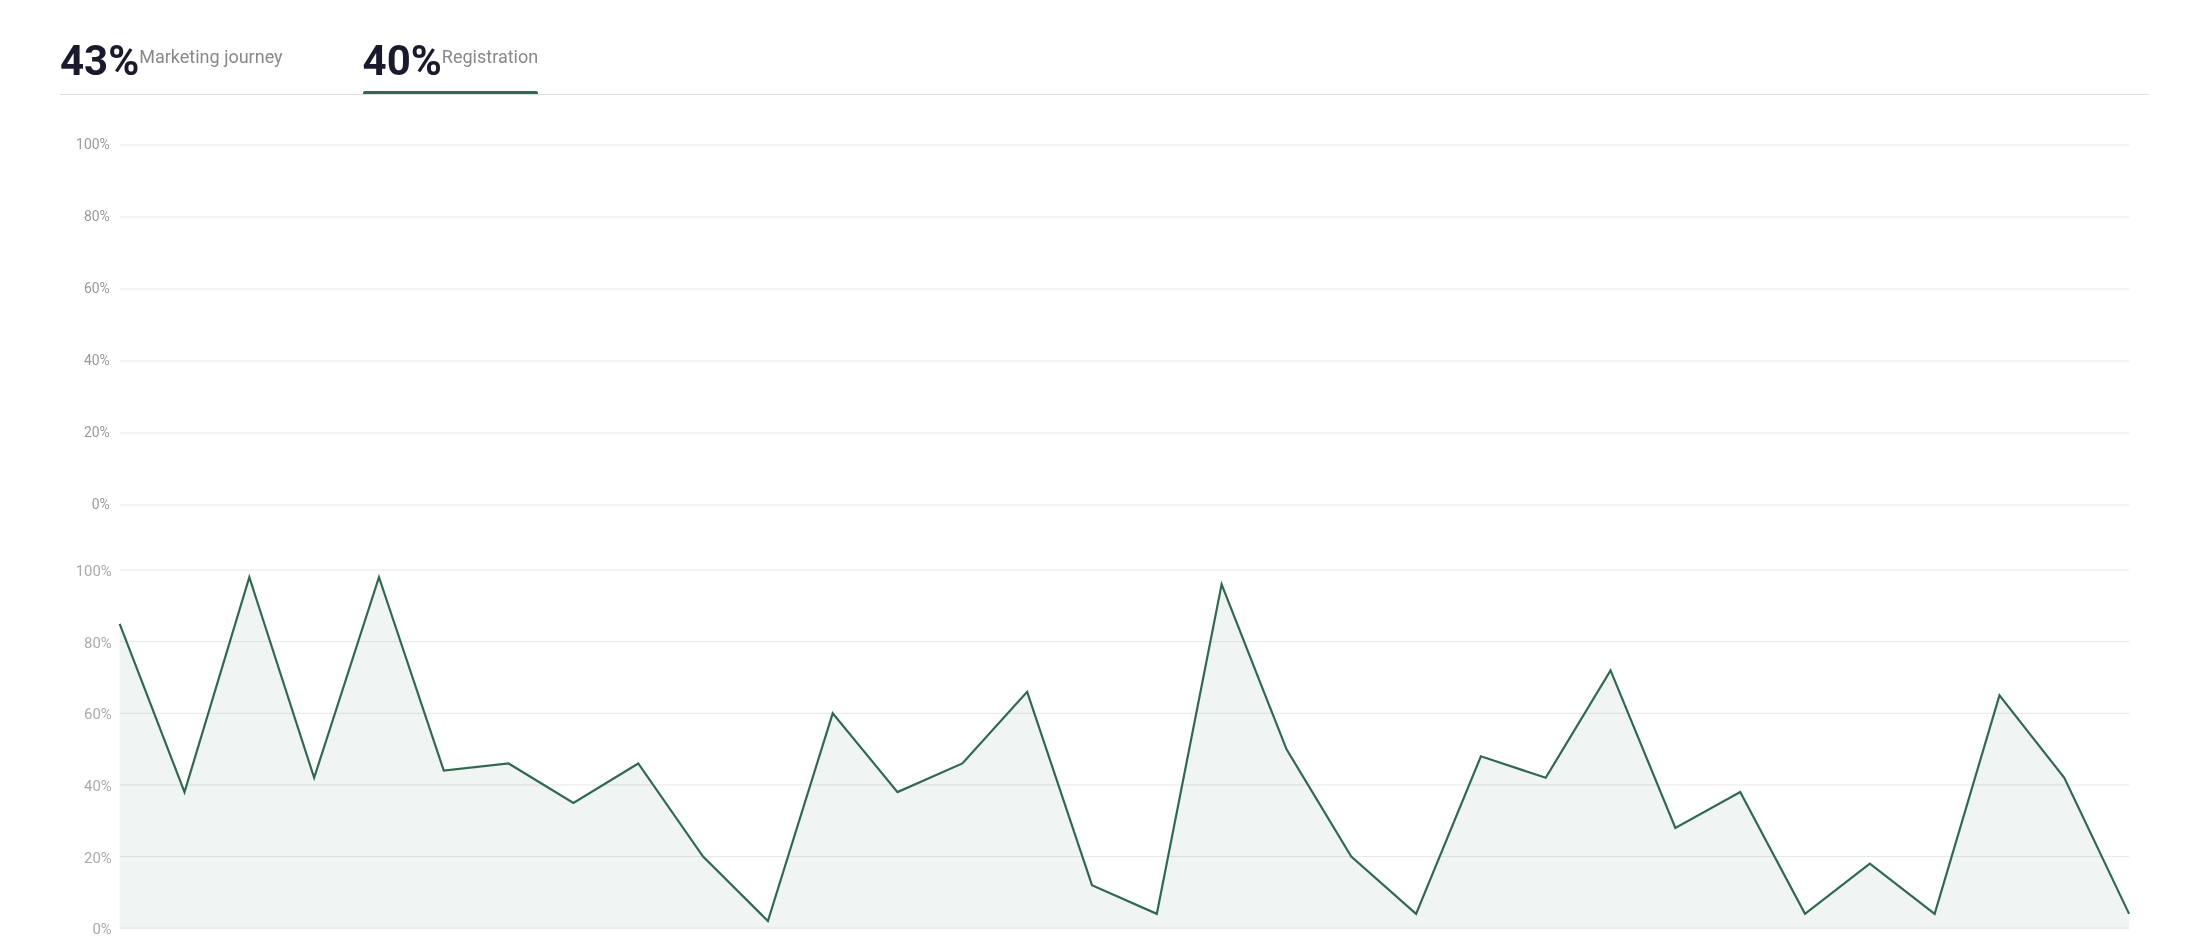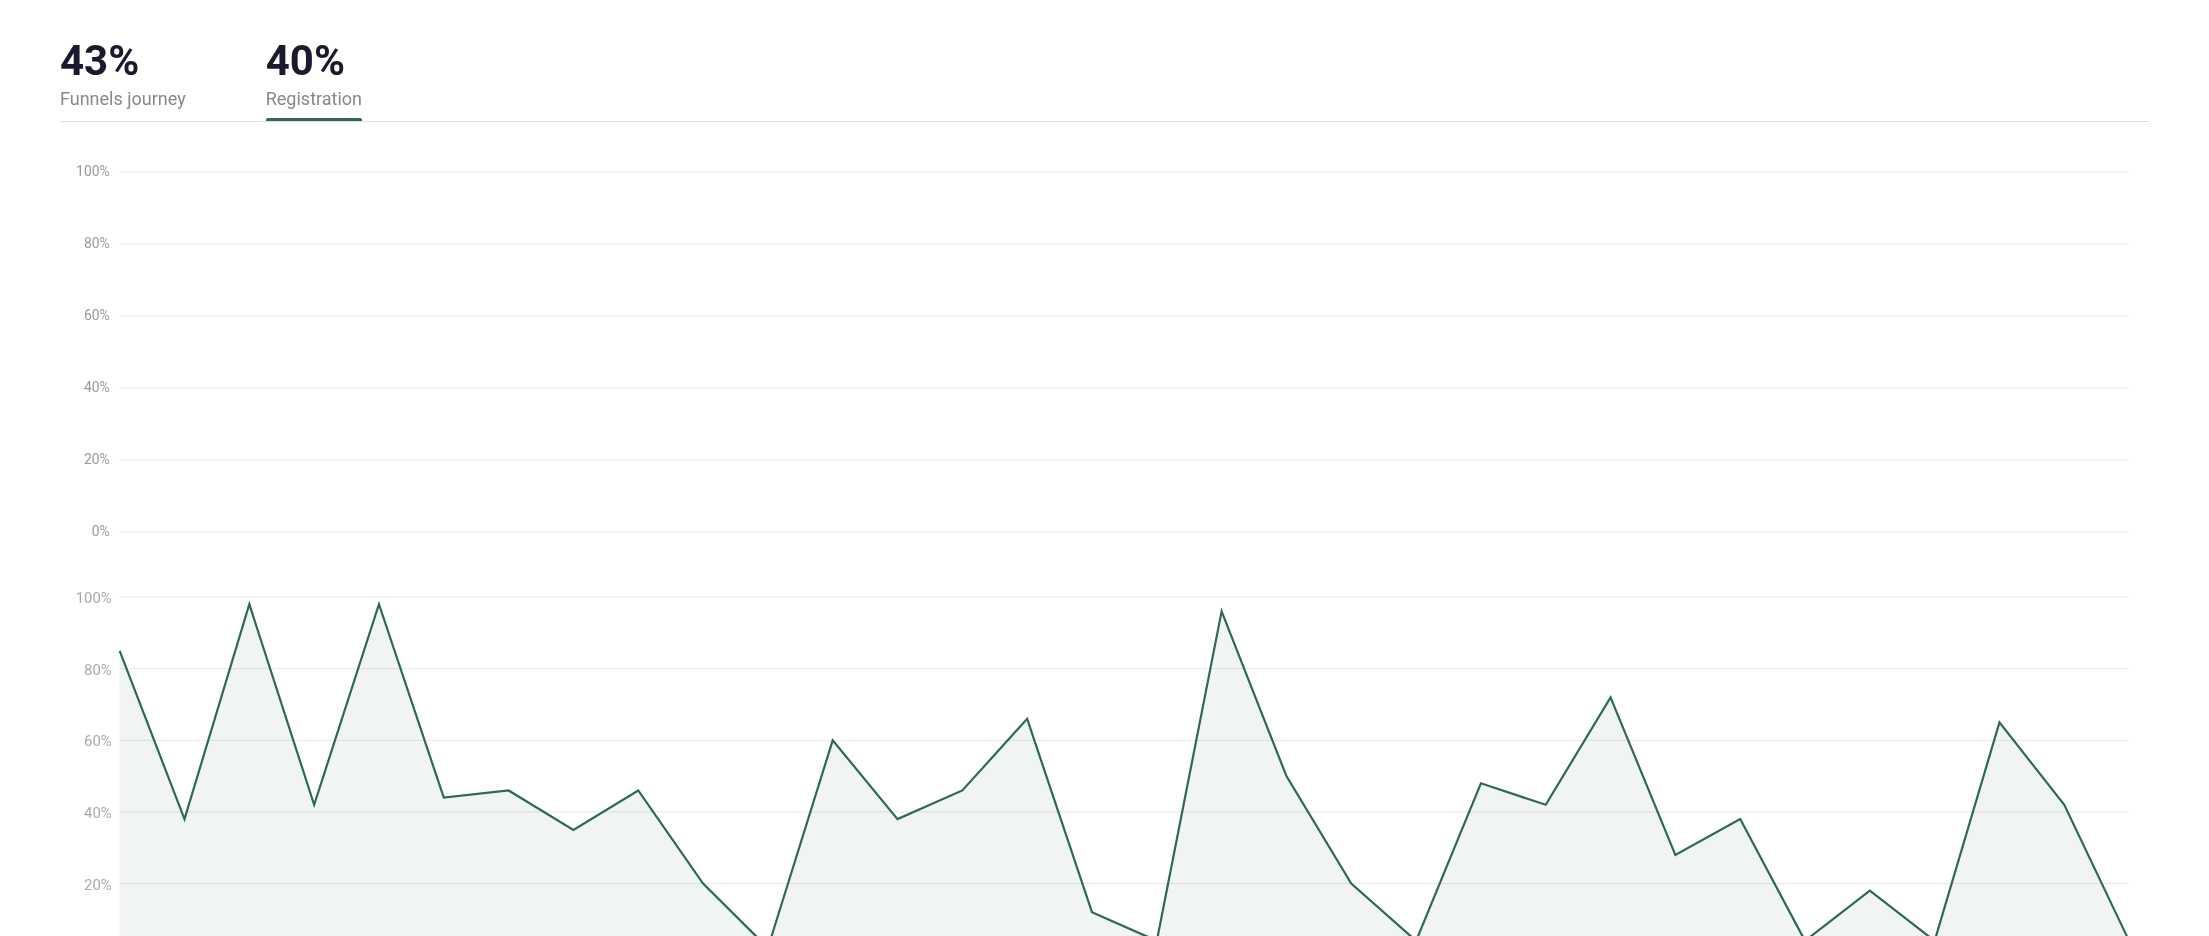--- a/index.html
+++ b/index.html
@@ -21,21 +21,21 @@
     }
     .tabs-row {
       display: flex;
       gap: 80px;
       margin-bottom: 0;
       border-bottom: 1px solid #e0e0e0;
       padding-bottom: 0;
     }
     .tab-item {
       display: flex;
-      flex-direction: column;
+      flex-direction: row;
       align-items: flex-start;
       padding-bottom: 12px;
       cursor: pointer;
       position: relative;
     }
     .tab-item.active::after {
       content: '';
       position: absolute;
       bottom: 0;
       left: 0;
@@ -74,21 +74,21 @@
     }
   </style>
 </head>
 <body>
 
 <div class="page">
 
   <div class="tabs-row">
     <div class="tab-item">
       <span class="tab-percentage">43%</span>
-      <span class="tab-label">Funnels journey</span>
+      <span class="tab-label">Marketing journey</span>
     </div>
     <div class="tab-item active">
       <span class="tab-percentage">40%</span>
       <span class="tab-label">Registration</span>
     </div>
   </div>
 
   <div class="chart-area">
     <svg class="chart-svg" viewBox="0 0 2100 420" preserveAspectRatio="none">
 

